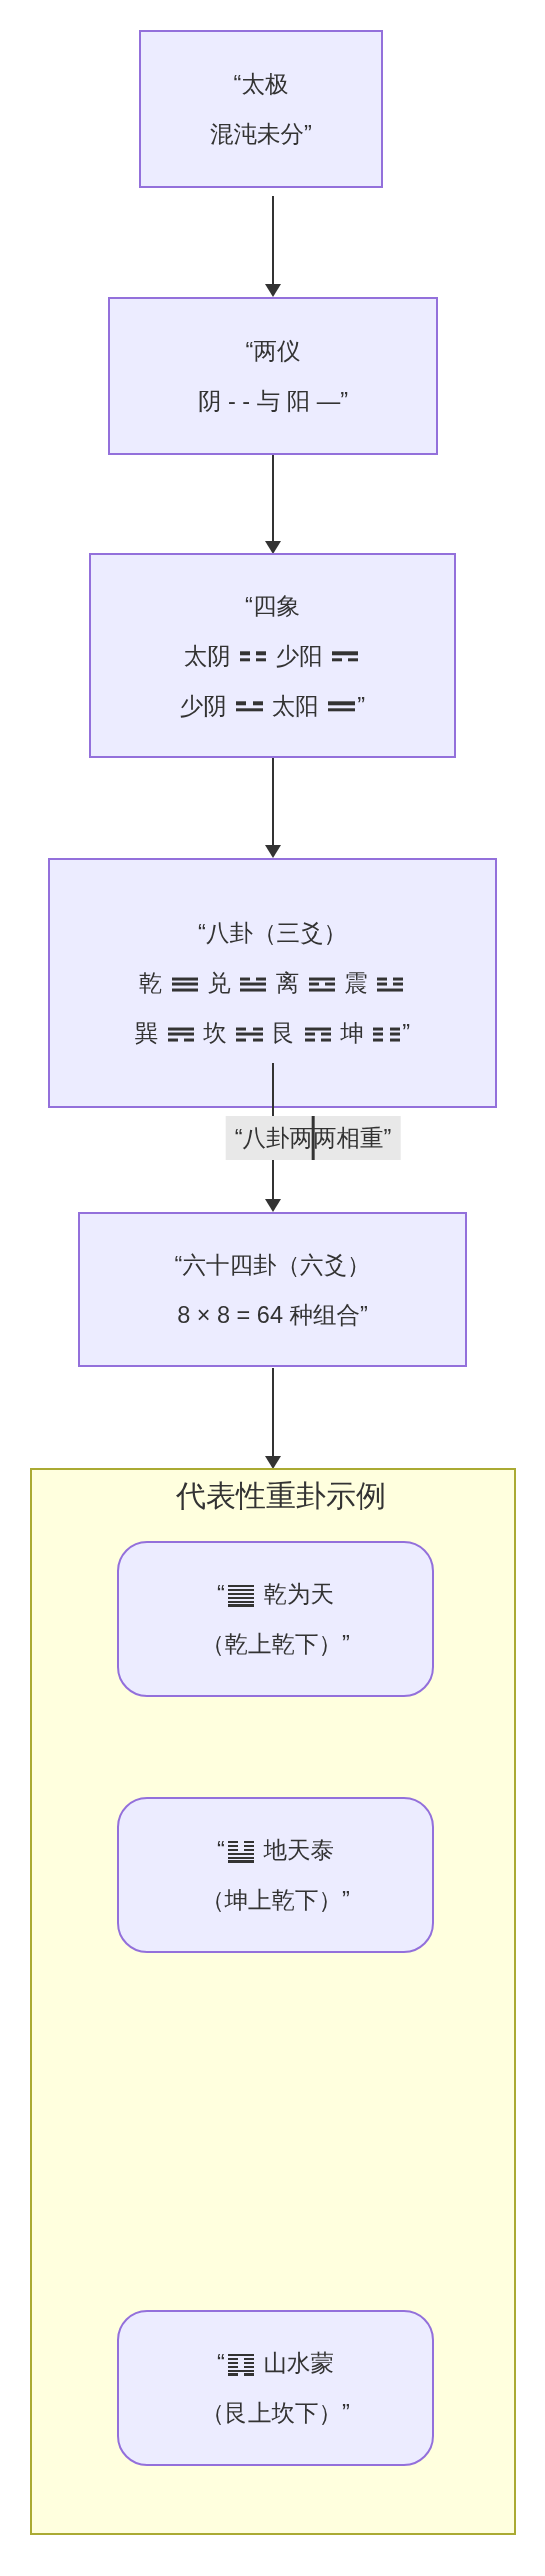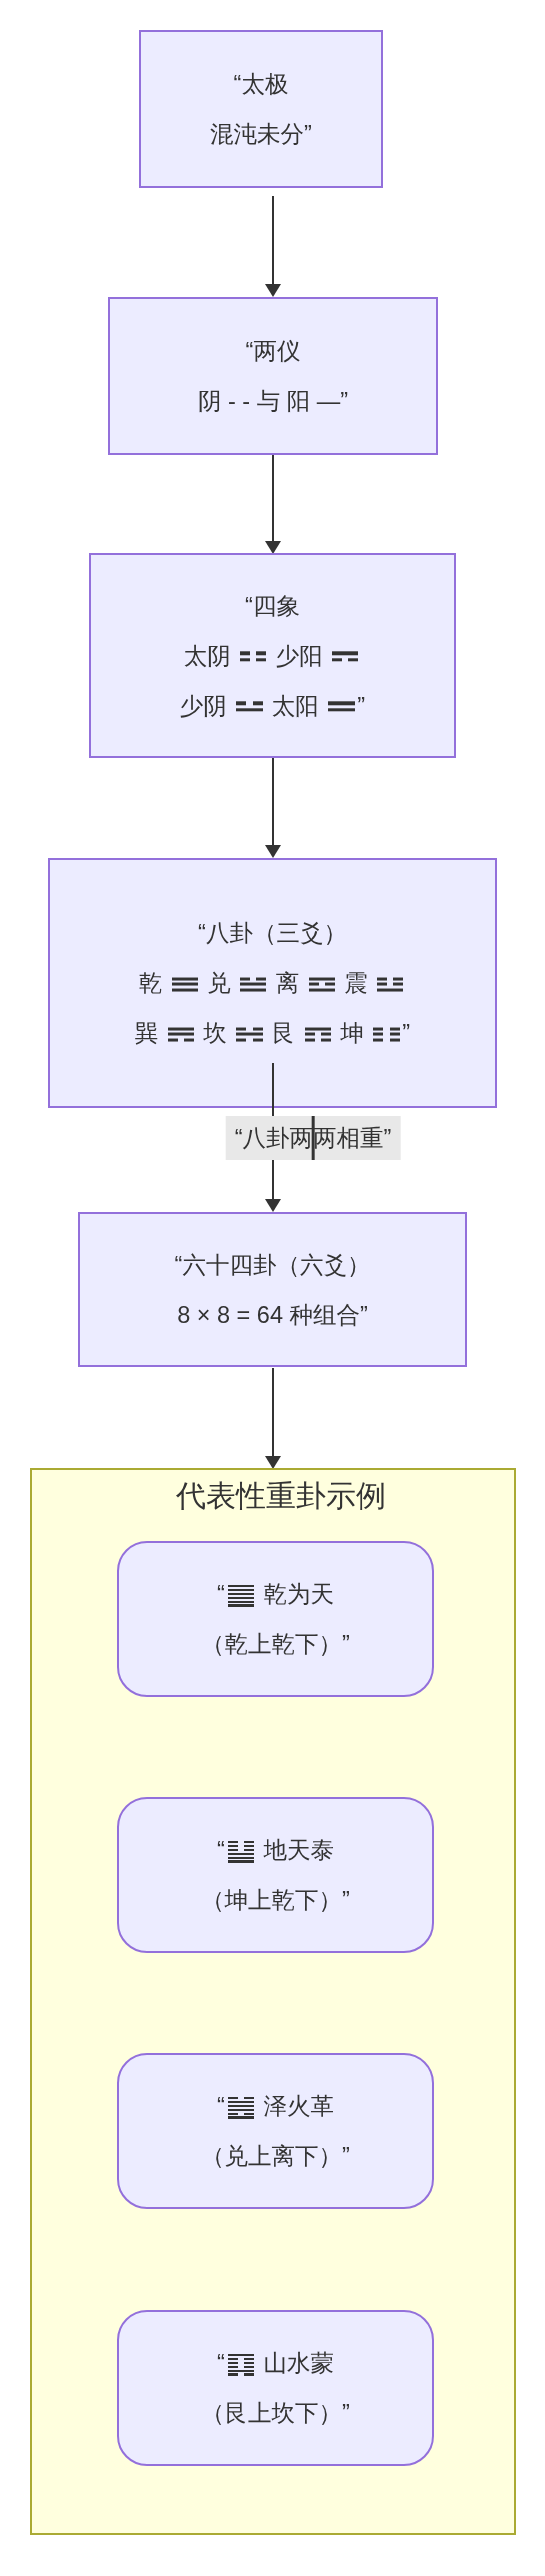--- a/index.html
+++ b/index.html
@@ -201,31 +201,20 @@
           <i class="b k"></i>
           <i class="b k"></i>
           <i class="b k"></i>
           <i class="b s"></i>
           <i class="b s"></i>
           <i class="b s"></i>
         </span> 地天泰</div>
     <div class="line">（坤上乾下）”</div>
   </div>
 
-  <div class="node hexnode" id="hx3">
-    <div class="line">“<span class="sym sym6">
-          <i class="b k"></i>
-          <i class="b s"></i>
-          <i class="b s"></i>
-          <i class="b s"></i>
-          <i class="b k"></i>
-          <i class="b s"></i>
-        </span> 泽火革</div>
-    <div class="line">（兑上离下）”</div>
-  </div>
 
   <div class="node hexnode" id="hx4">
     <div class="line">“<span class="sym sym6">
           <i class="b s"></i>
           <i class="b k"></i>
           <i class="b k"></i>
           <i class="b k"></i>
           <i class="b s"></i>
           <i class="b k"></i>
         </span> 山水蒙</div>

